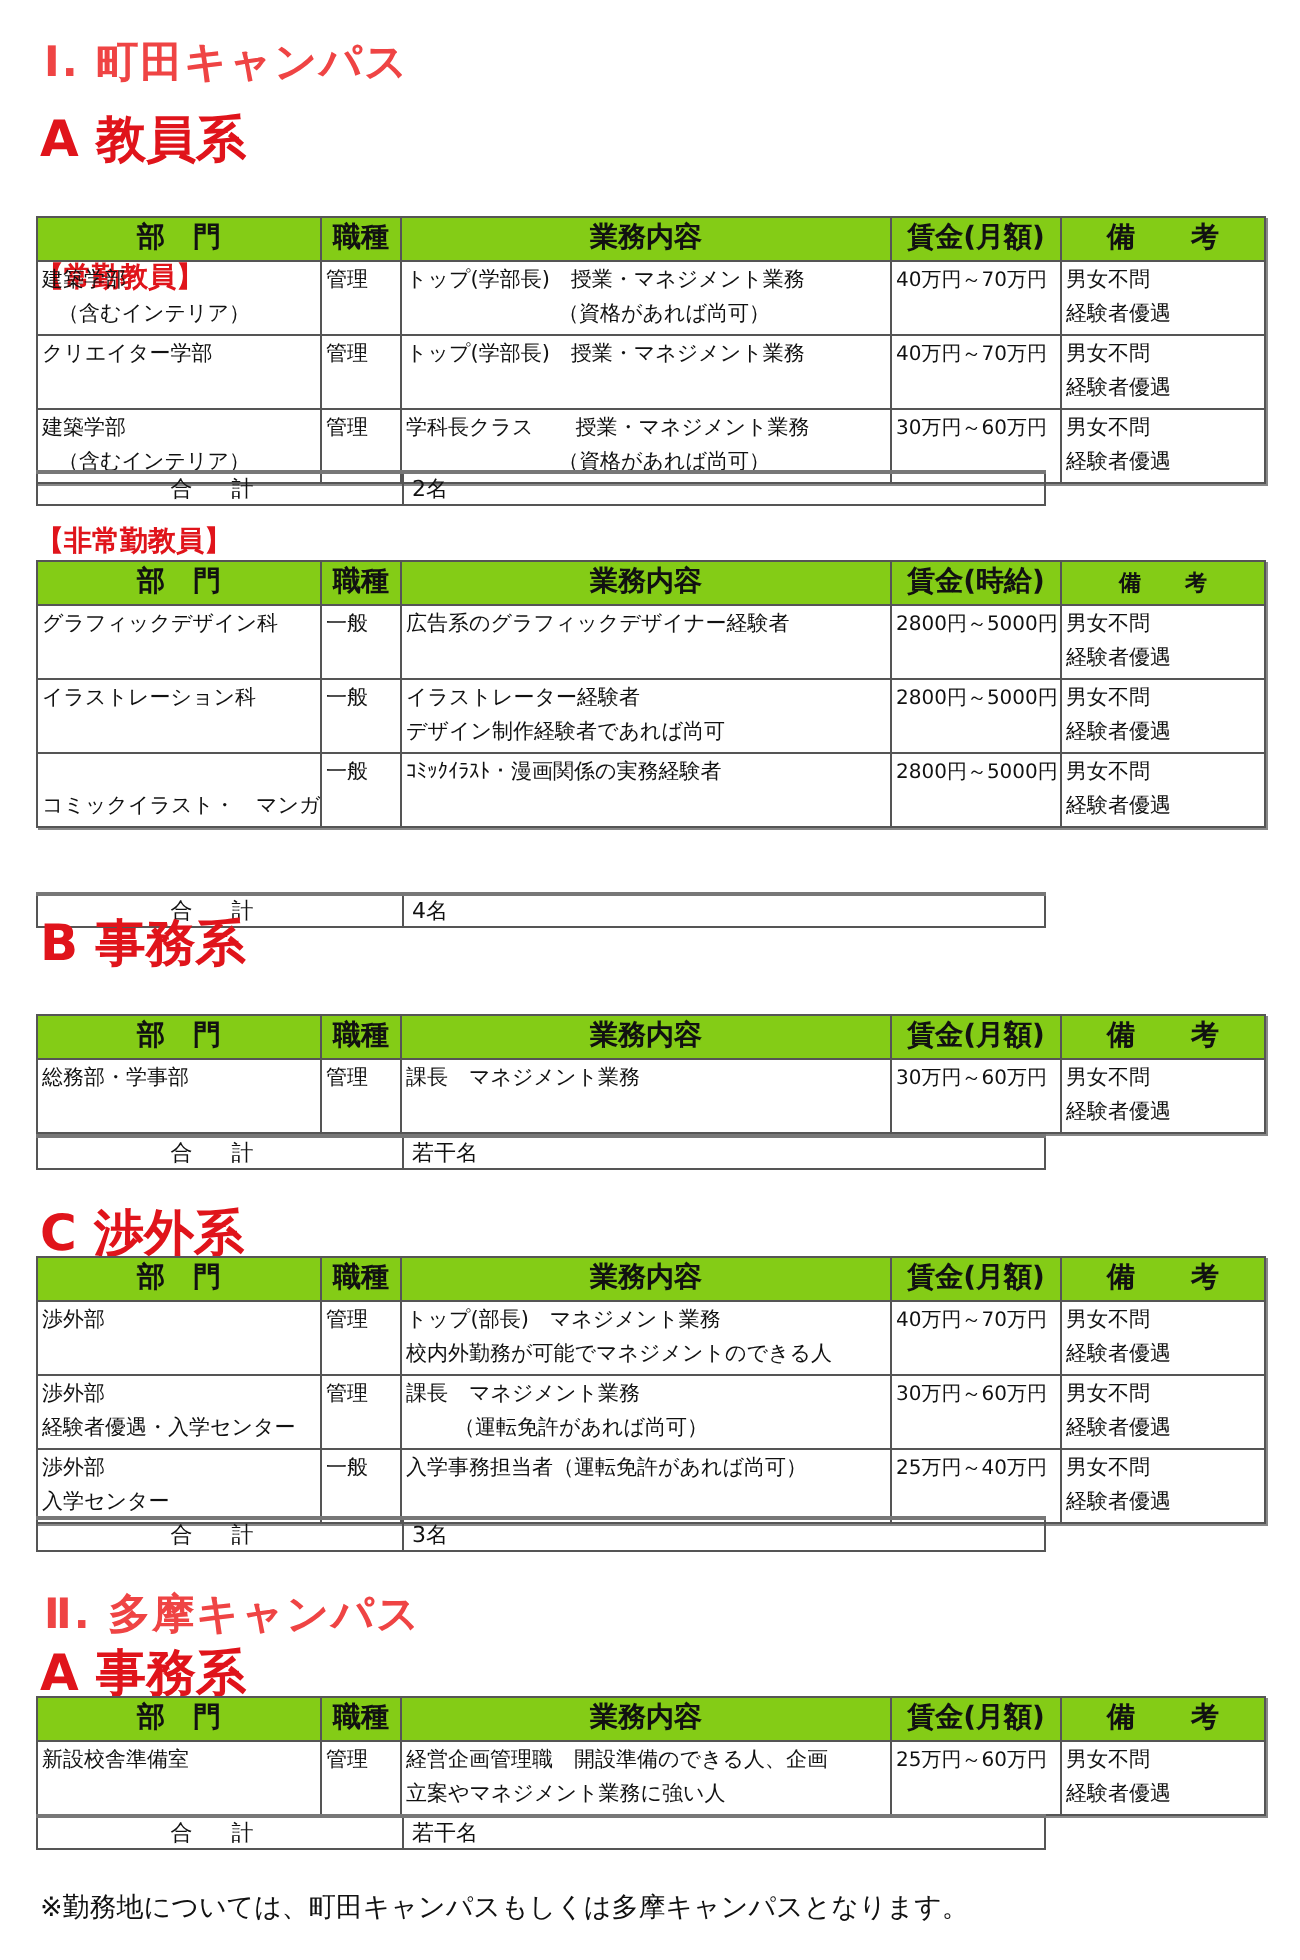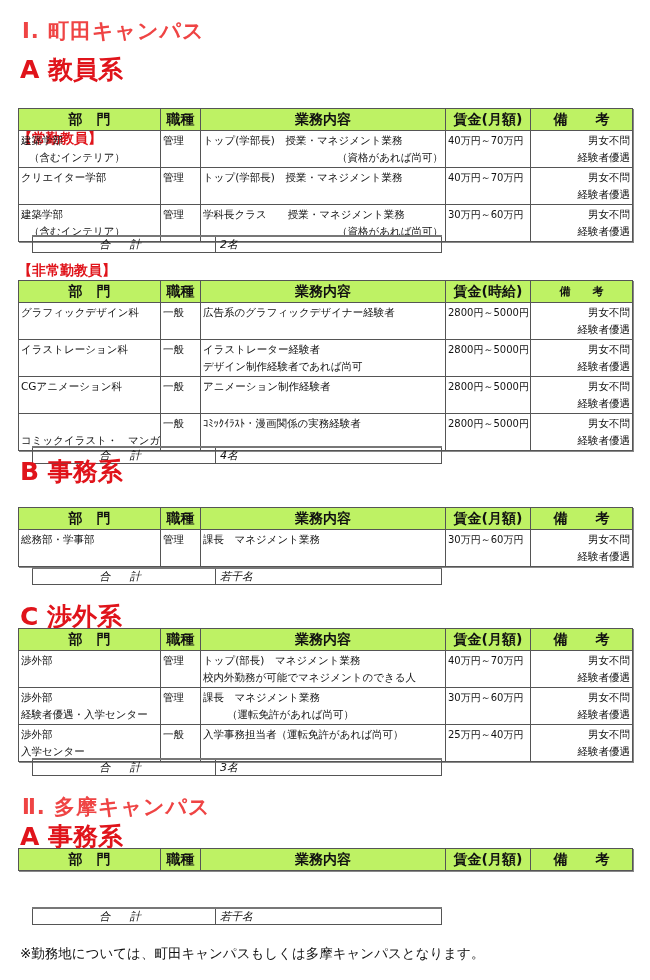--- a/index.html
+++ b/index.html
@@ -4,29 +4,29 @@
 <style>
   html, body { margin: 0; padding: 0; background: #ffffff; }
   body { width: 650px; height: 980px; position: relative; overflow: hidden;
          font-family: "DejaVu Sans", "Liberation Sans", sans-serif; color: #111; }
   .h1 { position: absolute; left: 22px; color: #ef4444; font-size: 21px; font-weight: bold; letter-spacing: 1px; white-space: nowrap; }
   .h2 { position: absolute; left: 20px; color: #e0141b; font-size: 25px; font-weight: bold; white-space: nowrap; }
   .h3 { position: absolute; left: 18px; color: #e0141b; font-size: 14px; font-weight: bold; white-space: nowrap; }
   .tbl { position: absolute; left: 18px; width: 614px; border-collapse: collapse; table-layout: fixed;
          font-size: 10.5px; box-shadow: 1px 1px 0 #888; }
   .tbl td, .tbl th { border: 1px solid #555; padding: 1px 2px; vertical-align: top; line-height: 17px; overflow: hidden; white-space: nowrap; }
-  .tbl th { background: #bef264; font-size: 14px; font-weight: bold; text-align: center; line-height: 19px; padding: 1px 2px; }
+  .tbl th { background: #84cc16; font-size: 14px; font-weight: bold; text-align: center; line-height: 19px; padding: 1px 2px; }
   .tbl th.small { font-size: 11px; }
   .c1 { width: 142px; } .c2 { width: 40px; } .c3 { width: 245px; } .c4 { width: 85px; } .c5 { width: 102px; }
   .tbl td.kind { text-align: left; padding-right: 6px; }
-  .tbl td.note { text-align: right; }
+  .tbl td.note { text-align: left; }
   .tbl td.wage { font-size: 10px; }
   .indent { padding-left: 8px; }
-  .indent2 { padding-left: 76px; text-align: right; }
-  .total { position: absolute; left: 32px; width: 410px; border-collapse: collapse; table-layout: fixed; font-size: 11px; font-style: italic; }
+  .indent2 { padding-left: 76px; }
+  .total { position: absolute; left: 18px; width: 505px; border-collapse: collapse; table-layout: fixed; font-size: 11px; }
   .total td { border: 1px solid #555; border-top: 2px solid #777; padding: 0 4px; line-height: 15px; }
   .total td.lbl { width: 174px; text-align: center; letter-spacing: 8px; }
   .foot { position: absolute; left: 20px; top: 945px; font-size: 13.5px; white-space: nowrap; text-align: center; }
   .line { display: block; }
 </style>
 </head>
 <body>
 
 <div class="h1" style="top:17px;">Ⅰ. 町田キャンパス</div>
 <div class="h2" style="top:53px;">A 教員系</div>
@@ -147,34 +147,20 @@
           <span class="line">デザイン制作経験者であれば尚可</span>
         </td>
     <td class="wage">2800円～5000円</td>
     <td class="note">
           <span class="line">男女不問</span>
           <span class="line">経験者優遇</span>
         </td>
   </tr>
   <tr>
     <td>
-          <span class="line">CGアニメーション科</span>
-        </td>
-    <td class="kind">一般</td>
-    <td>
-          <span class="line">アニメーション制作経験者</span>
-        </td>
-    <td class="wage">2800円～5000円</td>
-    <td class="note">
-          <span class="line">男女不問</span>
-          <span class="line">経験者優遇</span>
-        </td>
-  </tr>
-  <tr>
-    <td>
           <span class="line">&nbsp;</span>
           <span class="line">コミックイラスト・　マンガ科</span>
         </td>
     <td class="kind">一般</td>
     <td>
           <span class="line">ｺﾐｯｸｲﾗｽﾄ・漫画関係の実務経験者</span>
         </td>
     <td class="wage">2800円～5000円</td>
     <td class="note">
           <span class="line">男女不問</span>
@@ -319,20 +305,35 @@
       <col class="c5">
     </colgroup>
   <tbody>
       <tr>
     <th>部　門</th>
     <th>職種</th>
     <th>業務内容</th>
     <th>賃金(月額)</th>
     <th>備　　考</th>
   </tr>
+  <tr>
+    <td>
+          <span class="line">新設校舎準備室</span>
+        </td>
+    <td class="kind">管理</td>
+    <td>
+          <span class="line">経営企画管理職　開設準備のできる人、企画</span>
+          <span class="line">立案やマネジメント業務に強い人</span>
+        </td>
+    <td class="wage">25万円～60万円</td>
+    <td class="note">
+          <span class="line">男女不問</span>
+          <span class="line">経験者優遇</span>
+        </td>
+  </tr>
 </tbody>
   </table>
 <table class="total" style="top:907px;">
   <tbody>
       <tr>
         <td class="lbl">合 計</td>
         <td>若干名</td>
       </tr>
 </tbody>
   </table>

